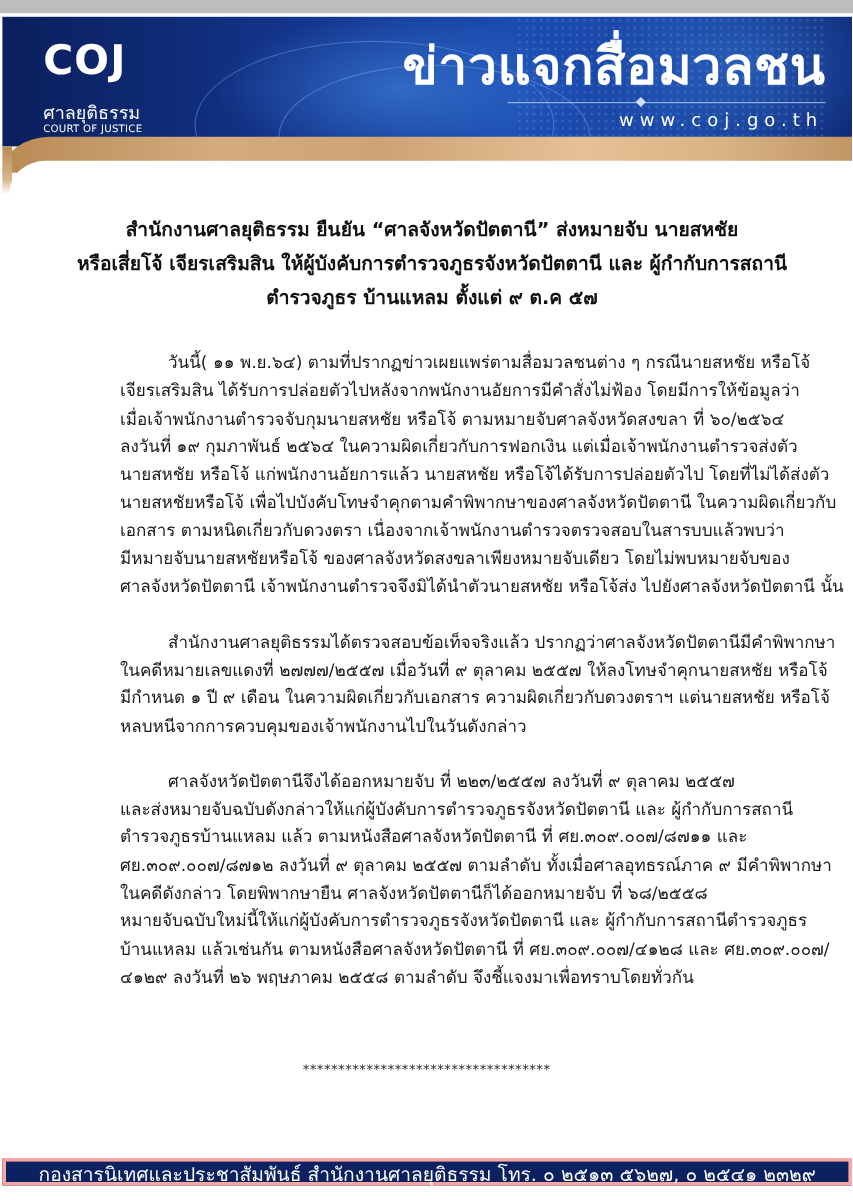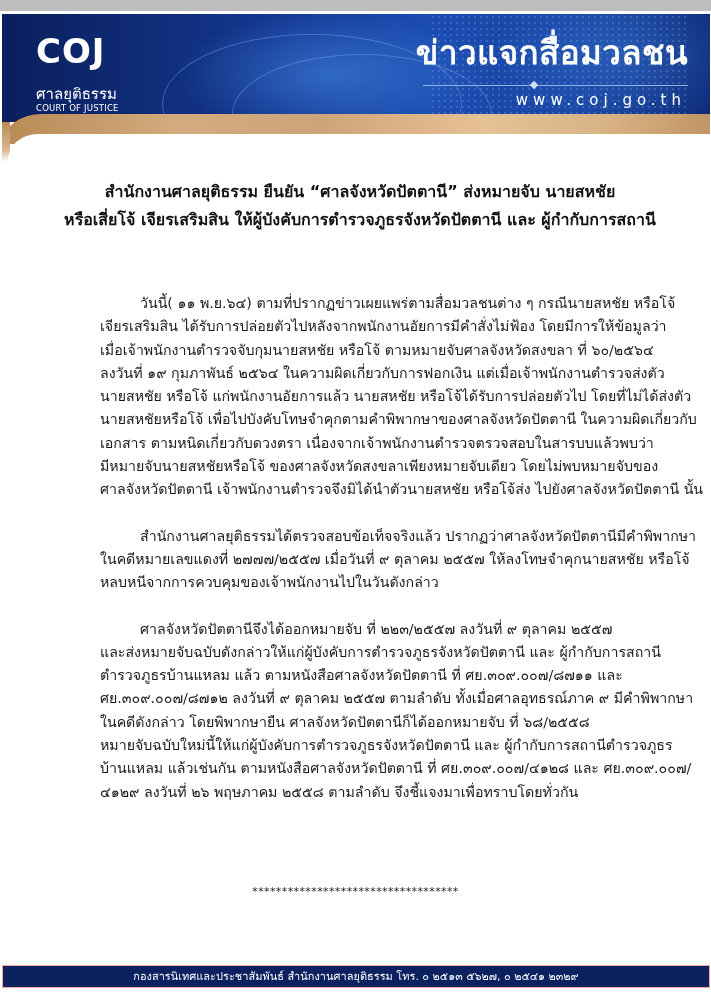--- a/index.html
+++ b/index.html
@@ -30,21 +30,21 @@
     }
     .logo { position: absolute; left: 34px; top: 20px; width: 95px; }
     .logo-mark {
       font-family: "DejaVu Sans", sans-serif; font-weight: bold; color: #fff;
       font-size: 34px; letter-spacing: 1px; line-height: 34px;
     }
     .logo-th { color: #fff; font-size: 15px; line-height: 18px; margin-top: 17px; }
     .logo-en { color: #fff; font-size: 8.5px; line-height: 10px; letter-spacing: 0.2px; }
     .banner-title {
       position: absolute; right: 22px; top: 22px; color: #fff;
-      font-family: Liberation Mono, monospace; font-weight: bold; font-size: 33px; line-height: 40px;
+      font-family: Liberation Sans, sans-serif; font-weight: bold; font-size: 43px; line-height: 40px;
       text-align: left; letter-spacing: 0.5px;
     }
     .banner-divider {
       position: absolute; right: 22px; top: 71px; width: 265px; height: 1px;
       background: rgba(200,220,255,0.7);
     }
     .banner-divider .diamond {
       position: absolute; left: 108px; top: -3px; width: 6px; height: 6px;
       background: #cfe0ff; transform: rotate(45deg);
     }
@@ -85,22 +85,22 @@
     .para .ln.indent { padding-left: 40px; }
 
     .stars {
       position: absolute; left: 0; top: 885px; width: 711px; text-align: center;
       font-size: 11px; letter-spacing: 0.4px; color: #222;
     }
 
     
     .footer {
       position: absolute; left: 2px; top: 965px; width: 708px; height: 23px;
-      background: #0b2160; border: 1px solid #fca5a5;
-      color: #fff; text-align: center; font-size: 11px; line-height: 22px;
+      background: #0b2160; border: 3px solid #fca5a5;
+      color: #fff; text-align: center; font-size: 16px; line-height: 22px;
     }
   </style>
 </head>
 <body>
 
 <div class="page">
   <div class="top-strip"></div>
 
   <div class="banner">
     <div class="dots"></div>
@@ -118,37 +118,39 @@
     <div class="banner-url">www.coj.go.th</div>
   </div>
 
   <div class="gold-band"></div>
   <div class="left-edge"></div>
   <div class="white-curve"></div>
 
   <h1 class="headline">
     <span class="hl-line">สำนักงานศาลยุติธรรม ยืนยัน “ศาลจังหวัดปัตตานี” ส่งหมายจับ นายสหชัย</span>
     <span class="hl-line">หรือเสี่ยโจ้ เจียรเสริมสิน ให้ผู้บังคับการตำรวจภูธรจังหวัดปัตตานี และ ผู้กำกับการสถานี</span>
+    <span class="hl-line">ตำรวจภูธร บ้านแหลม ตั้งแต่ ๙ ต.ค ๕๗</span>
   </h1>
 
   <div class="body">
     <div class="para">
       <span class="ln indent">วันนี้( ๑๑ พ.ย.๖๔) ตามที่ปรากฏข่าวเผยแพร่ตามสื่อมวลชนต่าง ๆ กรณีนายสหชัย หรือโจ้</span>
       <span class="ln">เจียรเสริมสิน ได้รับการปล่อยตัวไปหลังจากพนักงานอัยการมีคำสั่งไม่ฟ้อง โดยมีการให้ข้อมูลว่า</span>
       <span class="ln">เมื่อเจ้าพนักงานตำรวจจับกุมนายสหชัย หรือโจ้ ตามหมายจับศาลจังหวัดสงขลา ที่ ๖๐/๒๕๖๔</span>
       <span class="ln">ลงวันที่ ๑๙ กุมภาพันธ์ ๒๕๖๔ ในความผิดเกี่ยวกับการฟอกเงิน แต่เมื่อเจ้าพนักงานตำรวจส่งตัว</span>
       <span class="ln">นายสหชัย หรือโจ้ แก่พนักงานอัยการแล้ว นายสหชัย หรือโจ้ได้รับการปล่อยตัวไป โดยที่ไม่ได้ส่งตัว</span>
       <span class="ln">นายสหชัยหรือโจ้ เพื่อไปบังคับโทษจำคุกตามคำพิพากษาของศาลจังหวัดปัตตานี ในความผิดเกี่ยวกับ</span>
       <span class="ln">เอกสาร ตามหนิดเกี่ยวกับดวงตรา  เนื่องจากเจ้าพนักงานตำรวจตรวจสอบในสารบบแล้วพบว่า</span>
       <span class="ln">มีหมายจับนายสหชัยหรือโจ้ ของศาลจังหวัดสงขลาเพียงหมายจับเดียว โดยไม่พบหมายจับของ</span>
       <span class="ln">ศาลจังหวัดปัตตานี  เจ้าพนักงานตำรวจจึงมิได้นำตัวนายสหชัย หรือโจ้ส่ง ไปยังศาลจังหวัดปัตตานี นั้น</span>
     </div>
     <div class="para">
       <span class="ln indent">สำนักงานศาลยุติธรรมได้ตรวจสอบข้อเท็จจริงแล้ว ปรากฏว่าศาลจังหวัดปัตตานีมีคำพิพากษา</span>
       <span class="ln">ในคดีหมายเลขแดงที่ ๒๗๗๗/๒๕๕๗ เมื่อวันที่ ๙ ตุลาคม ๒๕๕๗ ให้ลงโทษจำคุกนายสหชัย หรือโจ้</span>
+      <span class="ln">มีกำหนด ๑ ปี ๙ เดือน ในความผิดเกี่ยวกับเอกสาร ความผิดเกี่ยวกับดวงตราฯ แต่นายสหชัย หรือโจ้</span>
       <span class="ln">หลบหนีจากการควบคุมของเจ้าพนักงานไปในวันดังกล่าว</span>
     </div>
     <div class="para">
       <span class="ln indent">ศาลจังหวัดปัตตานีจึงได้ออกหมายจับ ที่ ๒๒๓/๒๕๕๗ ลงวันที่ ๙ ตุลาคม ๒๕๕๗</span>
       <span class="ln">และส่งหมายจับฉบับดังกล่าวให้แก่ผู้บังคับการตำรวจภูธรจังหวัดปัตตานี และ ผู้กำกับการสถานี</span>
       <span class="ln">ตำรวจภูธรบ้านแหลม แล้ว ตามหนังสือศาลจังหวัดปัตตานี ที่ ศย.๓๐๙.๐๐๗/๘๗๑๑ และ</span>
       <span class="ln">ศย.๓๐๙.๐๐๗/๘๗๑๒ ลงวันที่ ๙ ตุลาคม ๒๕๕๗  ตามลำดับ ทั้งเมื่อศาลอุทธรณ์ภาค ๙ มีคำพิพากษา</span>
       <span class="ln">ในคดีดังกล่าว โดยพิพากษายืน  ศาลจังหวัดปัตตานีก็ได้ออกหมายจับ ที่ ๖๘/๒๕๕๘</span>
       <span class="ln">หมายจับฉบับใหม่นี้ให้แก่ผู้บังคับการตำรวจภูธรจังหวัดปัตตานี และ ผู้กำกับการสถานีตำรวจภูธร</span>
       <span class="ln">บ้านแหลม แล้วเช่นกัน  ตามหนังสือศาลจังหวัดปัตตานี ที่ ศย.๓๐๙.๐๐๗/๔๑๒๘ และ ศย.๓๐๙.๐๐๗/</span>

